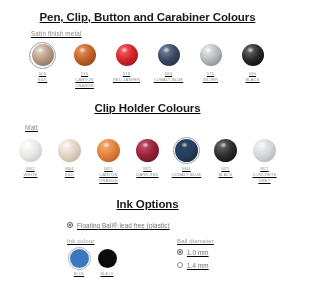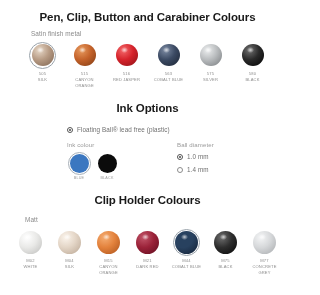--- a/index.html
+++ b/index.html
@@ -2,21 +2,21 @@
 <html><head>
 <meta charset="utf-8">
 <style>
   * { box-sizing: border-box; margin: 0; padding: 0; }
   html, body {
     width: 295px; height: 295px;
     background: #ffffff;
     font-family: "Liberation Sans", sans-serif;
     overflow: hidden;
   }
-  .page { position: relative; width: 295px; height: 219px; background: #fff; }
+  .page { position: relative; width: 295px; height: 219px; background: #fff; text-decoration: underline; }
 
   .section-title {
     text-align: center;
     font-weight: bold;
     font-size: 11.5px;
     color: #1a1a1a;
     letter-spacing: -0.1px;
   }
   .finish-label {
     font-size: 6.4px;
@@ -165,20 +165,79 @@
           </div>
           <div class="swatch-code">575
 SILVER</div>
         </div>
         <div class="swatch">
           <div class="ball-wrap">
             <div class="ball" style="background: radial-gradient(circle at 34% 28%, rgb(112, 112, 112) 0%, rgb(42, 42, 42) 45%, rgb(0, 0, 0) 100%);"></div>
           </div>
           <div class="swatch-code">580
 BLACK</div>
+        </div>
+      </div>
+  </div>
+
+  <div style="padding-top:14px;">
+    <div class="section-title">Clip Holder Colours</div>
+    <div class="finish-label" style="margin:10px 0 0 25px;">Matt</div>
+    <div class="swatch-row" id="row-clip">
+        <div class="swatch">
+          <div class="ball-wrap">
+            <div class="ball" style="background: radial-gradient(circle at 34% 28%, rgb(255, 255, 255) 0%, rgb(233, 233, 231) 45%, rgb(189, 189, 187) 100%);"></div>
+          </div>
+          <div class="swatch-code">M02
+WHITE</div>
+        </div>
+        <div class="swatch">
+          <div class="ball-wrap">
+            <div class="ball" style="background: radial-gradient(circle at 34% 28%, rgb(251, 244, 236) 0%, rgb(227, 213, 198) 45%, rgb(185, 166, 147) 100%);"></div>
+          </div>
+          <div class="swatch-code">M04
+SILK</div>
+        </div>
+        <div class="swatch">
+          <div class="ball-wrap">
+            <div class="ball" style="background: radial-gradient(circle at 34% 28%, rgb(245, 174, 116) 0%, rgb(227, 130, 60) 45%, rgb(171, 82, 26) 100%);"></div>
+          </div>
+          <div class="swatch-code">M15
+CANYON
+ORANGE</div>
+        </div>
+        <div class="swatch">
+          <div class="ball-wrap">
+            <div class="ball" style="background: radial-gradient(circle at 34% 28%, rgb(194, 86, 106) 0%, rgb(155, 34, 57) 45%, rgb(94, 12, 29) 100%);"></div>
+          </div>
+          <div class="swatch-code">M21
+DARK RED</div>
+        </div>
+        <div class="swatch">
+          <div class="ball-wrap">
+            <div class="ring"></div>
+            <div class="ball" style="background: radial-gradient(circle at 34% 28%, rgb(40, 65, 95) 0%, rgb(40, 65, 95) 45%, rgb(17, 31, 51) 100%);"></div>
+          </div>
+          <div class="swatch-code">M44
+COBALT BLUE</div>
+        </div>
+        <div class="swatch">
+          <div class="ball-wrap">
+            <div class="ball" style="background: radial-gradient(circle at 34% 28%, rgb(110, 110, 110) 0%, rgb(46, 46, 46) 45%, rgb(5, 5, 5) 100%);"></div>
+          </div>
+          <div class="swatch-code">M75
+BLACK</div>
+        </div>
+        <div class="swatch">
+          <div class="ball-wrap">
+            <div class="ball" style="background: radial-gradient(circle at 34% 28%, rgb(244, 245, 246) 0%, rgb(214, 216, 218) 45%, rgb(166, 169, 172) 100%);"></div>
+          </div>
+          <div class="swatch-code">M77
+CONCRETE
+GREY</div>
         </div>
       </div>
   </div>
 
   <div style="padding-top:14px;">
     <div class="section-title">Ink Options</div>
 
     <div class="radio-line" style="margin:12px 0 0 67px;">
       <span class="radio on"></span>
       <span class="radio-label">Floating Ball® lead free (plastic)</span>
@@ -212,72 +271,13 @@
             </div>
             <div class="radio-line" style="margin-bottom: 6px;">
               <span class="radio"></span>
               <span class="radio-label">1.4 mm</span>
             </div>
           </div>
       </div>
     </div>
   </div>
 
-  <div style="padding-top:14px;">
-    <div class="section-title">Clip Holder Colours</div>
-    <div class="finish-label" style="margin:10px 0 0 25px;">Matt</div>
-    <div class="swatch-row" id="row-clip">
-        <div class="swatch">
-          <div class="ball-wrap">
-            <div class="ball" style="background: radial-gradient(circle at 34% 28%, rgb(255, 255, 255) 0%, rgb(233, 233, 231) 45%, rgb(189, 189, 187) 100%);"></div>
-          </div>
-          <div class="swatch-code">M02
-WHITE</div>
-        </div>
-        <div class="swatch">
-          <div class="ball-wrap">
-            <div class="ball" style="background: radial-gradient(circle at 34% 28%, rgb(251, 244, 236) 0%, rgb(227, 213, 198) 45%, rgb(185, 166, 147) 100%);"></div>
-          </div>
-          <div class="swatch-code">M04
-SILK</div>
-        </div>
-        <div class="swatch">
-          <div class="ball-wrap">
-            <div class="ball" style="background: radial-gradient(circle at 34% 28%, rgb(245, 174, 116) 0%, rgb(227, 130, 60) 45%, rgb(171, 82, 26) 100%);"></div>
-          </div>
-          <div class="swatch-code">M15
-CANYON
-ORANGE</div>
-        </div>
-        <div class="swatch">
-          <div class="ball-wrap">
-            <div class="ball" style="background: radial-gradient(circle at 34% 28%, rgb(194, 86, 106) 0%, rgb(155, 34, 57) 45%, rgb(94, 12, 29) 100%);"></div>
-          </div>
-          <div class="swatch-code">M21
-DARK RED</div>
-        </div>
-        <div class="swatch">
-          <div class="ball-wrap">
-            <div class="ring"></div>
-            <div class="ball" style="background: radial-gradient(circle at 34% 28%, rgb(40, 65, 95) 0%, rgb(40, 65, 95) 45%, rgb(17, 31, 51) 100%);"></div>
-          </div>
-          <div class="swatch-code">M44
-COBALT BLUE</div>
-        </div>
-        <div class="swatch">
-          <div class="ball-wrap">
-            <div class="ball" style="background: radial-gradient(circle at 34% 28%, rgb(110, 110, 110) 0%, rgb(46, 46, 46) 45%, rgb(5, 5, 5) 100%);"></div>
-          </div>
-          <div class="swatch-code">M75
-BLACK</div>
-        </div>
-        <div class="swatch">
-          <div class="ball-wrap">
-            <div class="ball" style="background: radial-gradient(circle at 34% 28%, rgb(244, 245, 246) 0%, rgb(214, 216, 218) 45%, rgb(166, 169, 172) 100%);"></div>
-          </div>
-          <div class="swatch-code">M77
-CONCRETE
-GREY</div>
-        </div>
-      </div>
-  </div>
-
 </div>
 
 </body></html>

